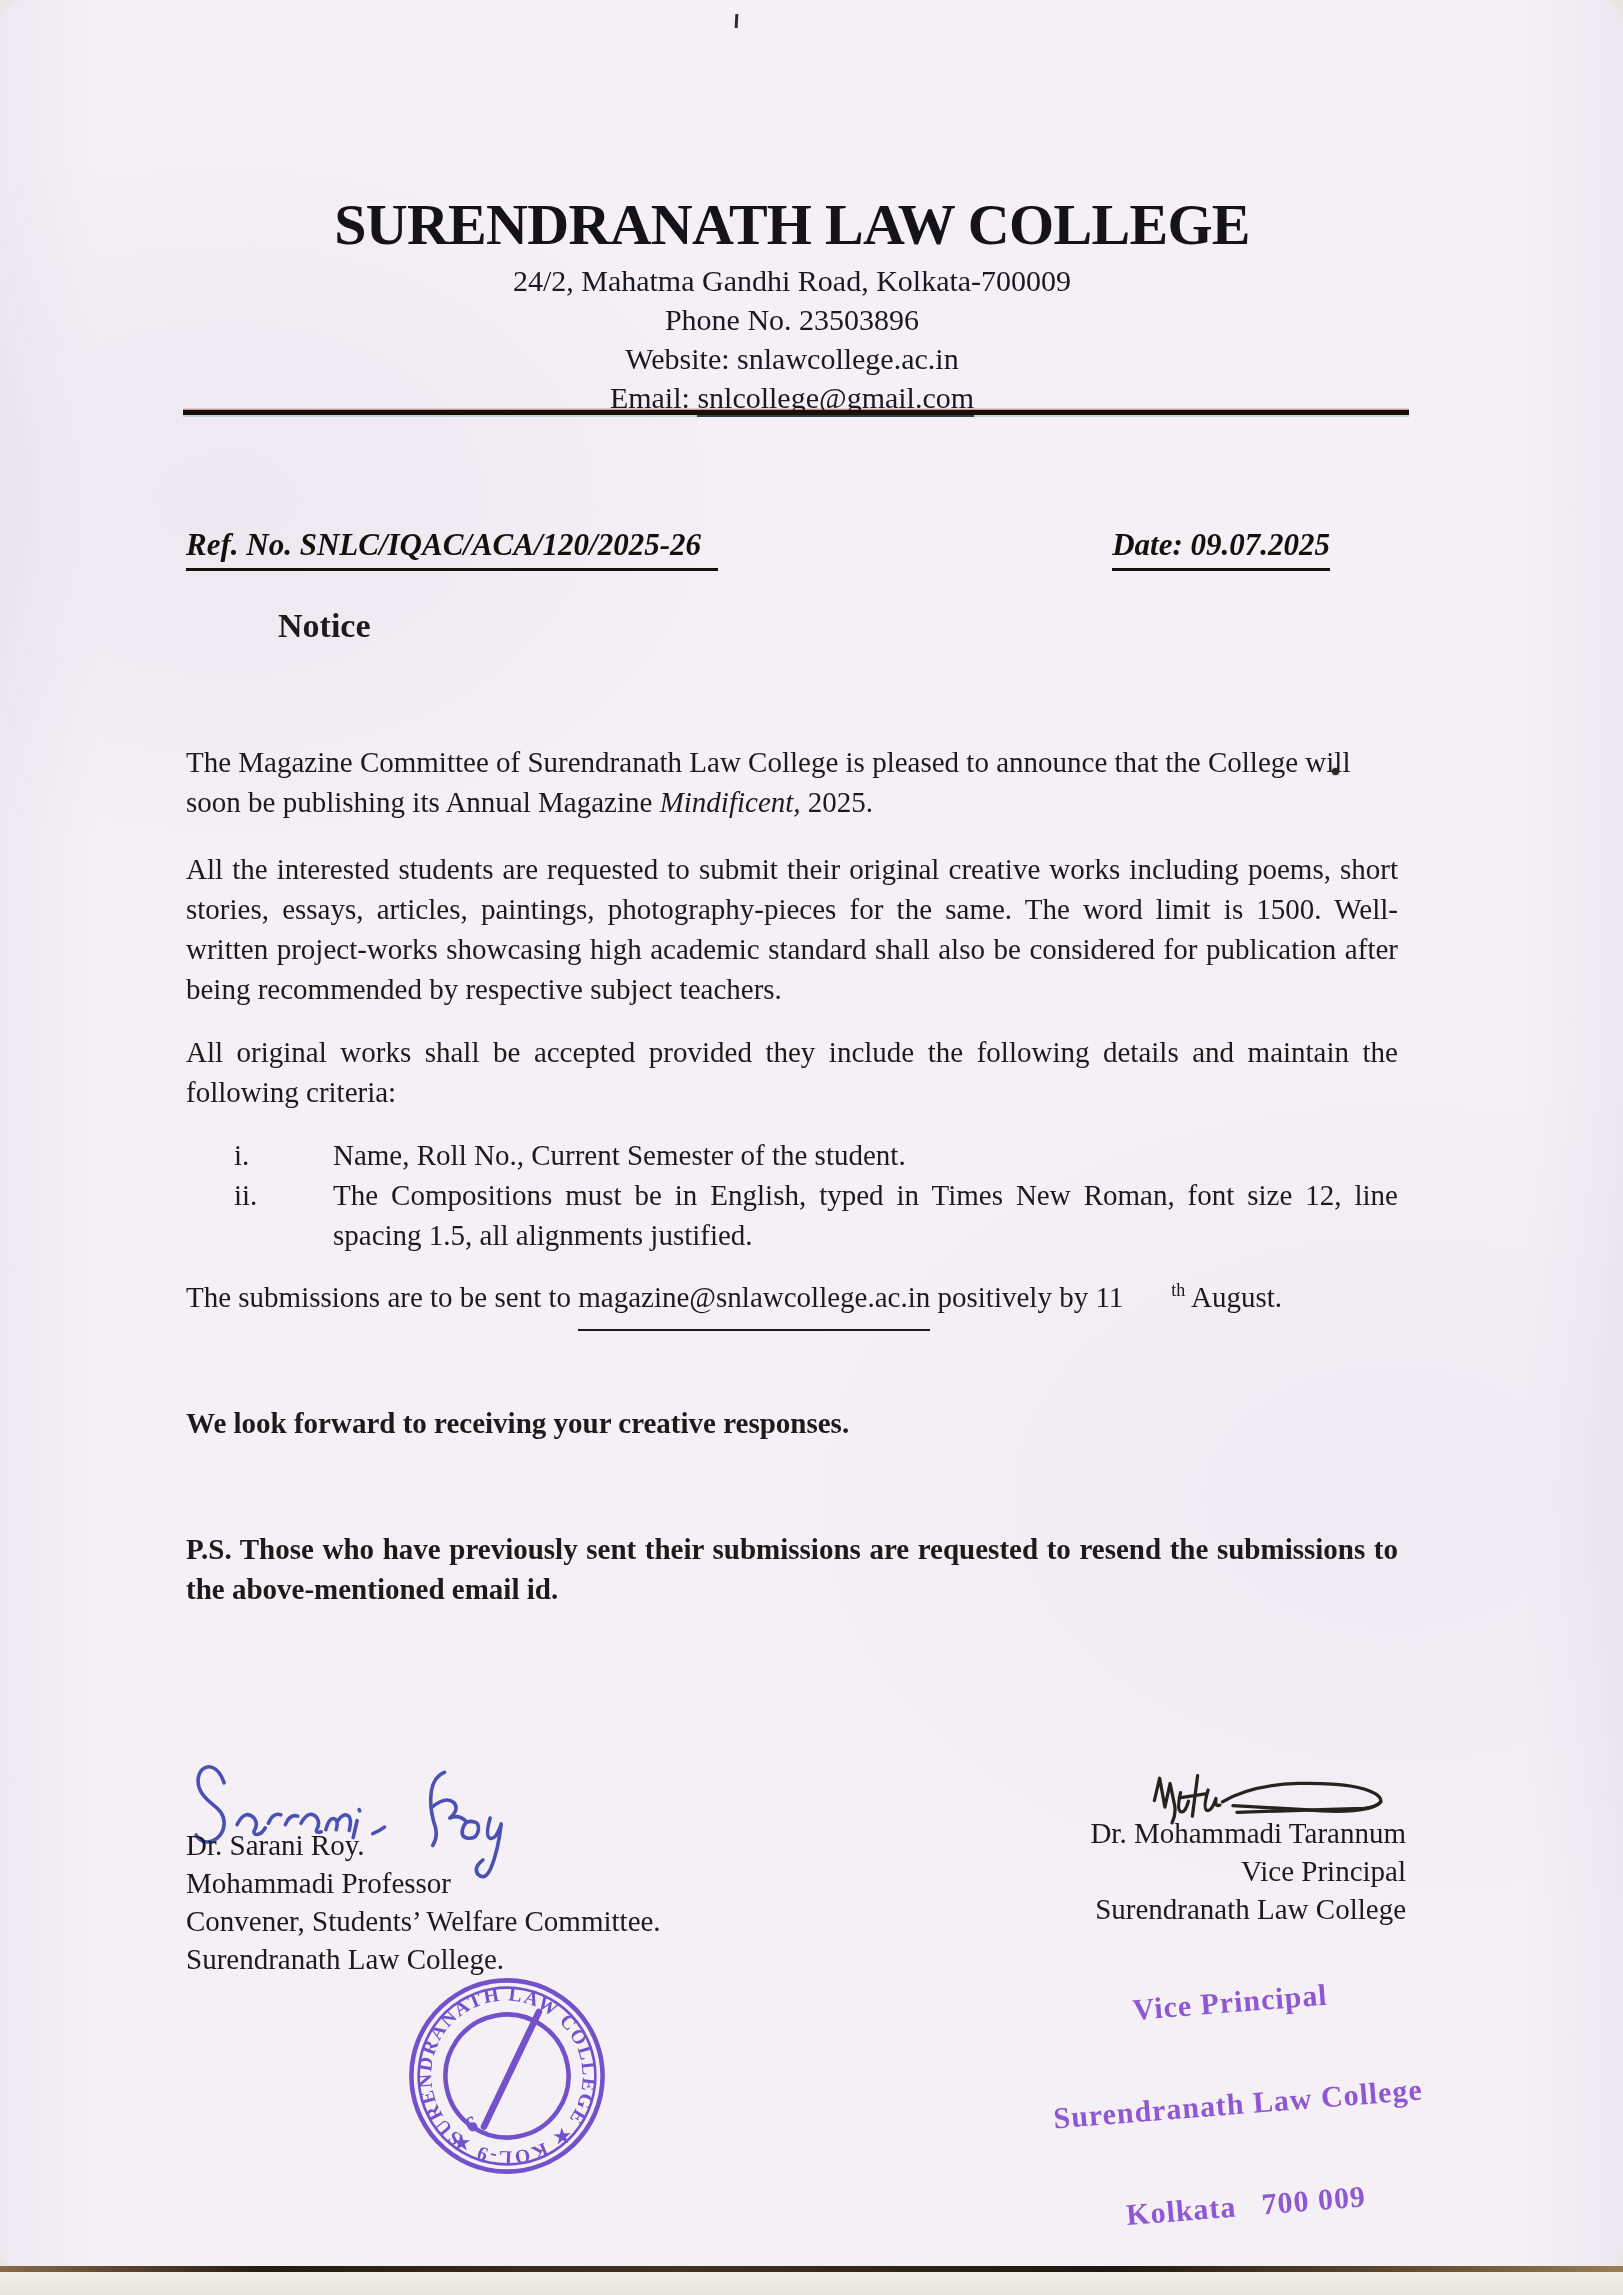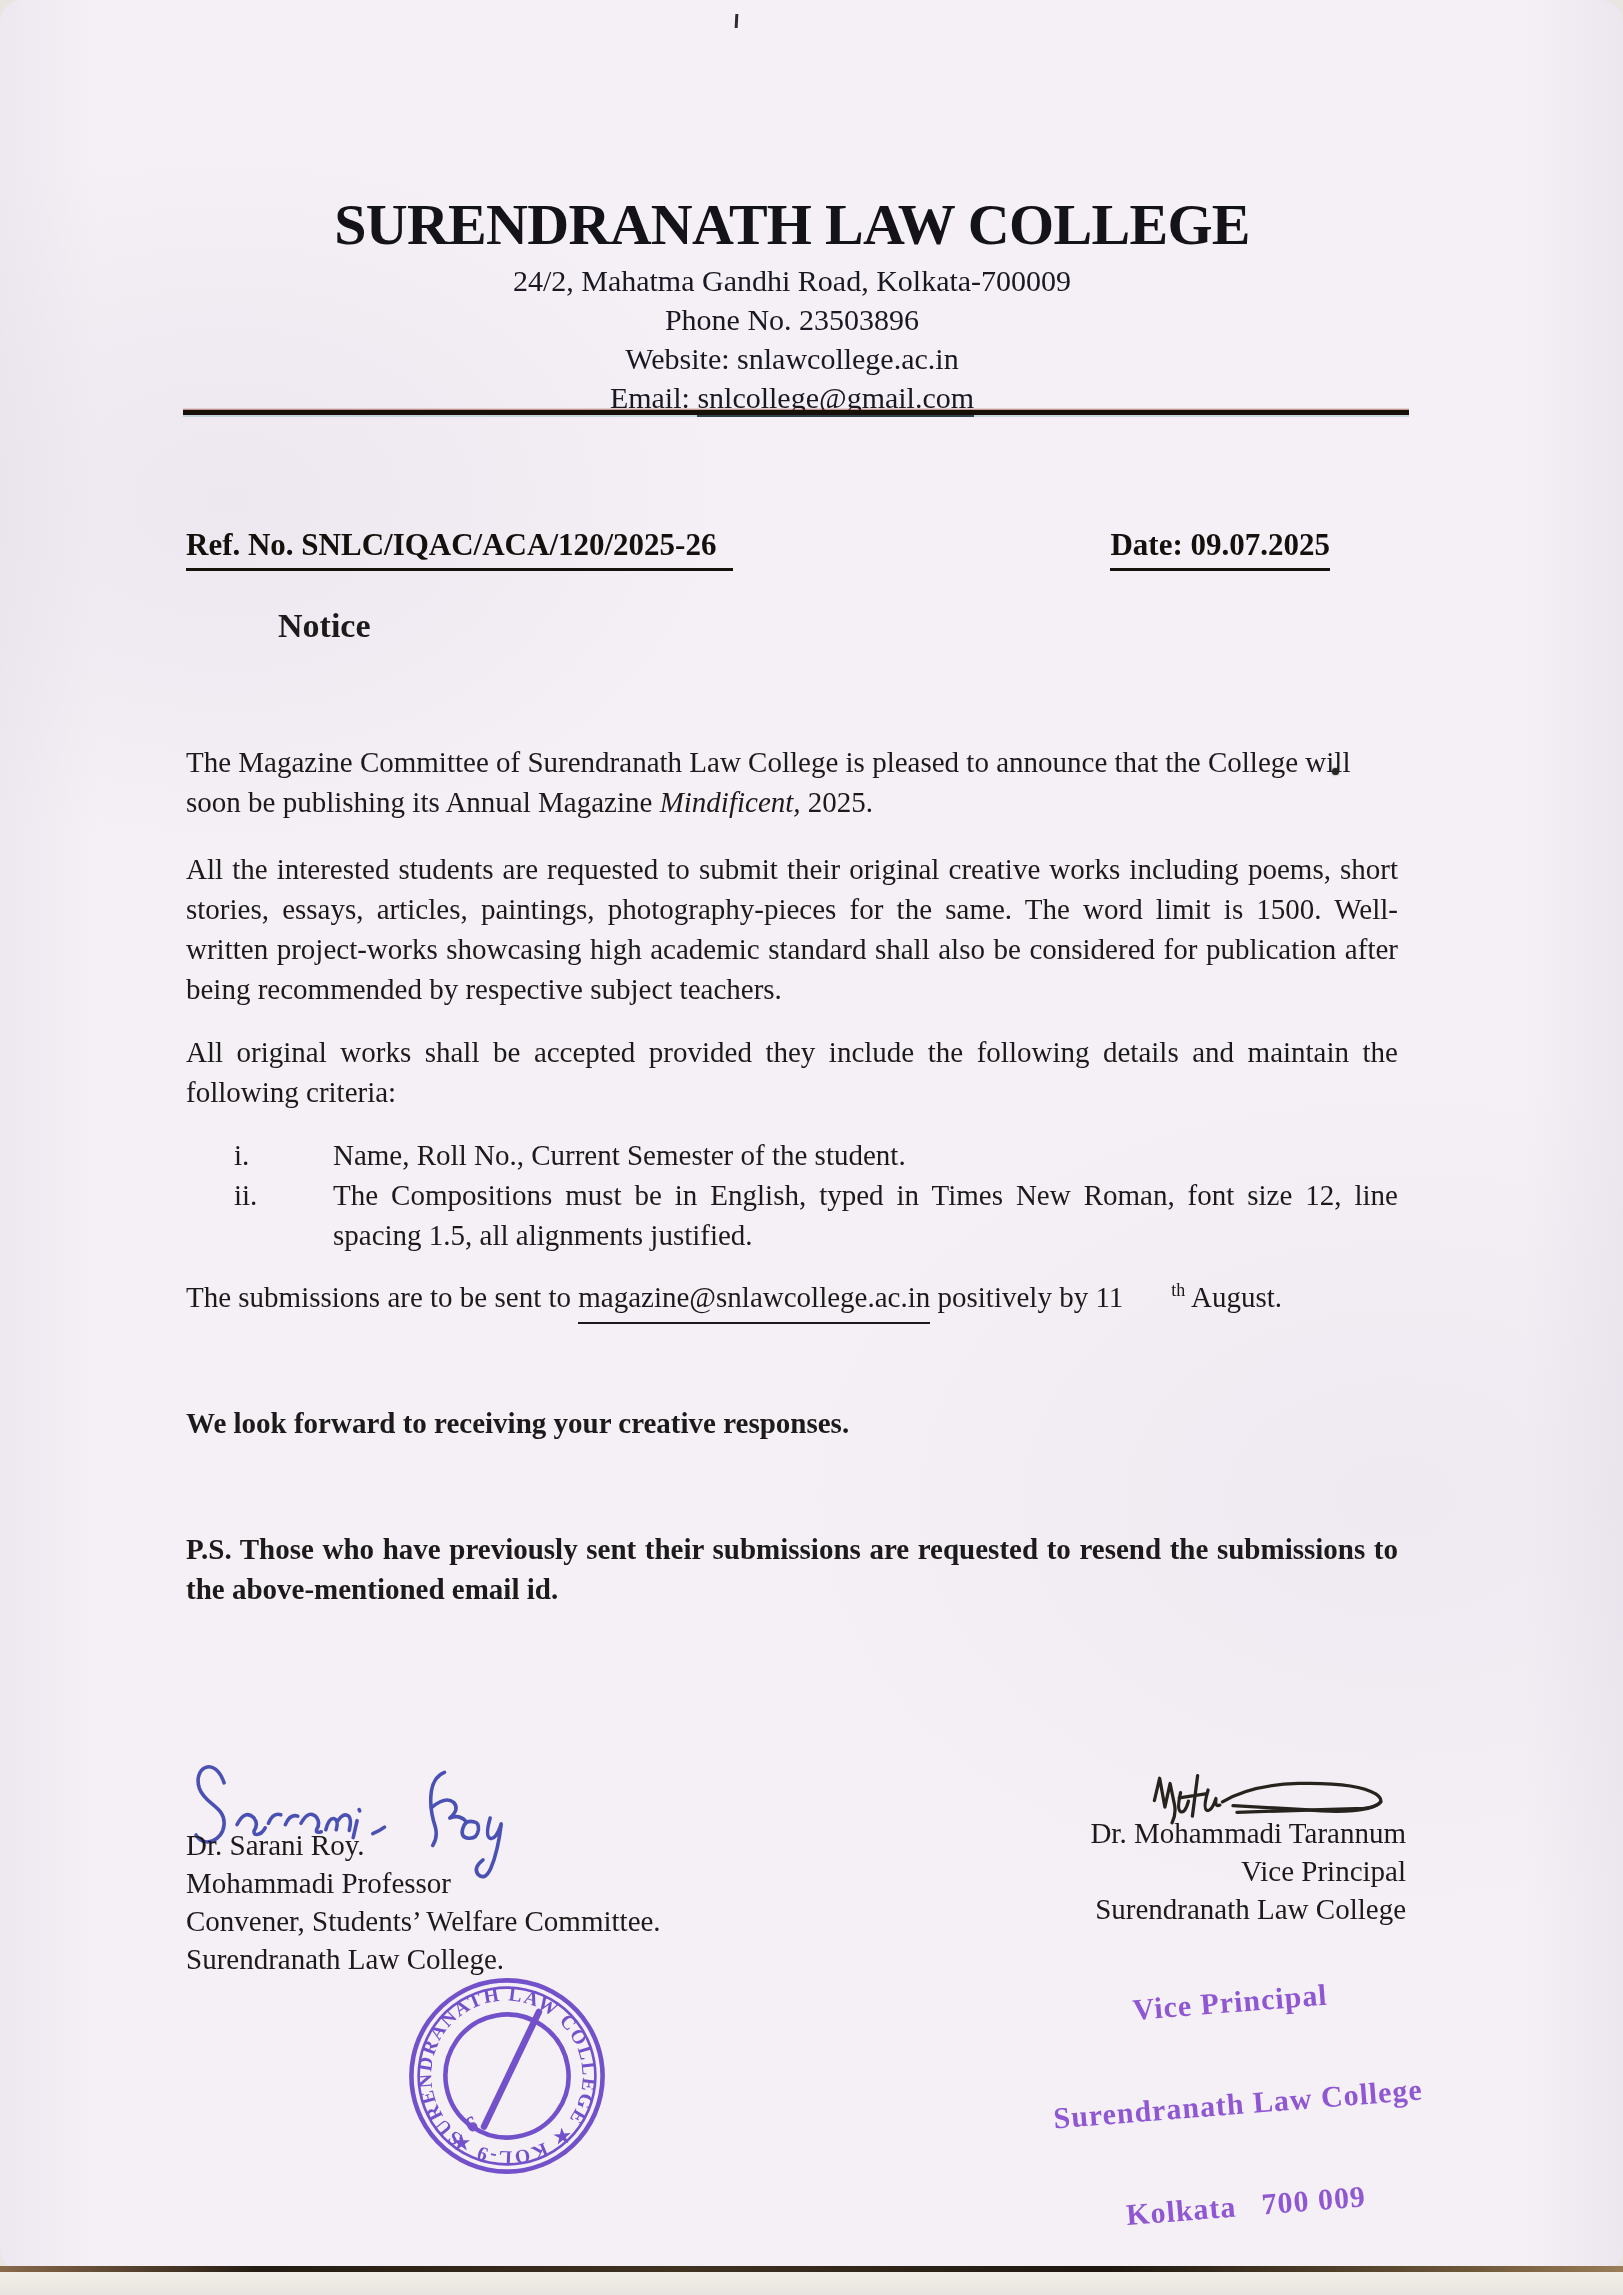--- a/index.html
+++ b/index.html
@@ -37,35 +37,35 @@
   }
   .hdr-link { border-bottom: 2.6px solid #1a1822; padding-bottom: 0.7px; }
   #header-rule {
     left: 183px; top: 410px; width: 1226px; height: 4.6px;
     background: #171009;
     box-shadow: 0 -1.3px 0 rgba(140,40,28,0.45), 0 2px 0 rgba(95,160,170,0.30);
   }
   #ref-date-row {
     top: 527px; display: flex; justify-content: space-between;
     padding-right: 68px;
-    font-size: 31px; font-weight: bold; color: #14100d;
+    font-size: 31px; font-weight: bold; color: #14100d; font-style: italic;
   }
   .ul-thick { border-bottom: 3.9px solid #17110c; padding-bottom: 4.6px; }
   #ref-no { padding-right: 17px; }
   #notice-heading { top: 607px; text-align: left; font-size: 34px; font-weight: bold; }
   #notice-heading > span { display: inline-block; transform: translateX(92px); }
 
   #para-1 { top: 742px; }
   #para-2 { top: 849px; }
   #para-3 { top: 1032px; }
   #criteria-list { top: 1135px; }
   .oli { position: relative; padding-left: 147px; }
   .oli .marker { position: absolute; left: 48px; top: 0; }
   #submission-line { top: 1277px; }
-  .doc-link { border-bottom: 2px solid #1c1a1a; padding-bottom: 9px; }
+  .doc-link { border-bottom: 2px solid #1c1a1a; padding-bottom: 16px; }
   sup.sup { font-size: 0.62em; vertical-align: super; line-height: 0; margin-left: 48px; }
   #closing-line { top: 1403px; }
   #ps-block { top: 1529px; }
 
   #sig-left-block { top: 1826px; font-size: 29px; line-height: 38px; }
   #sig-right-block {
     top: 1814px; right: 217px; left: auto; width: 589px;
     text-align: right; font-size: 29px; line-height: 38px;
   }
   #signature-sarani { left: 188px; top: 1745px; }

